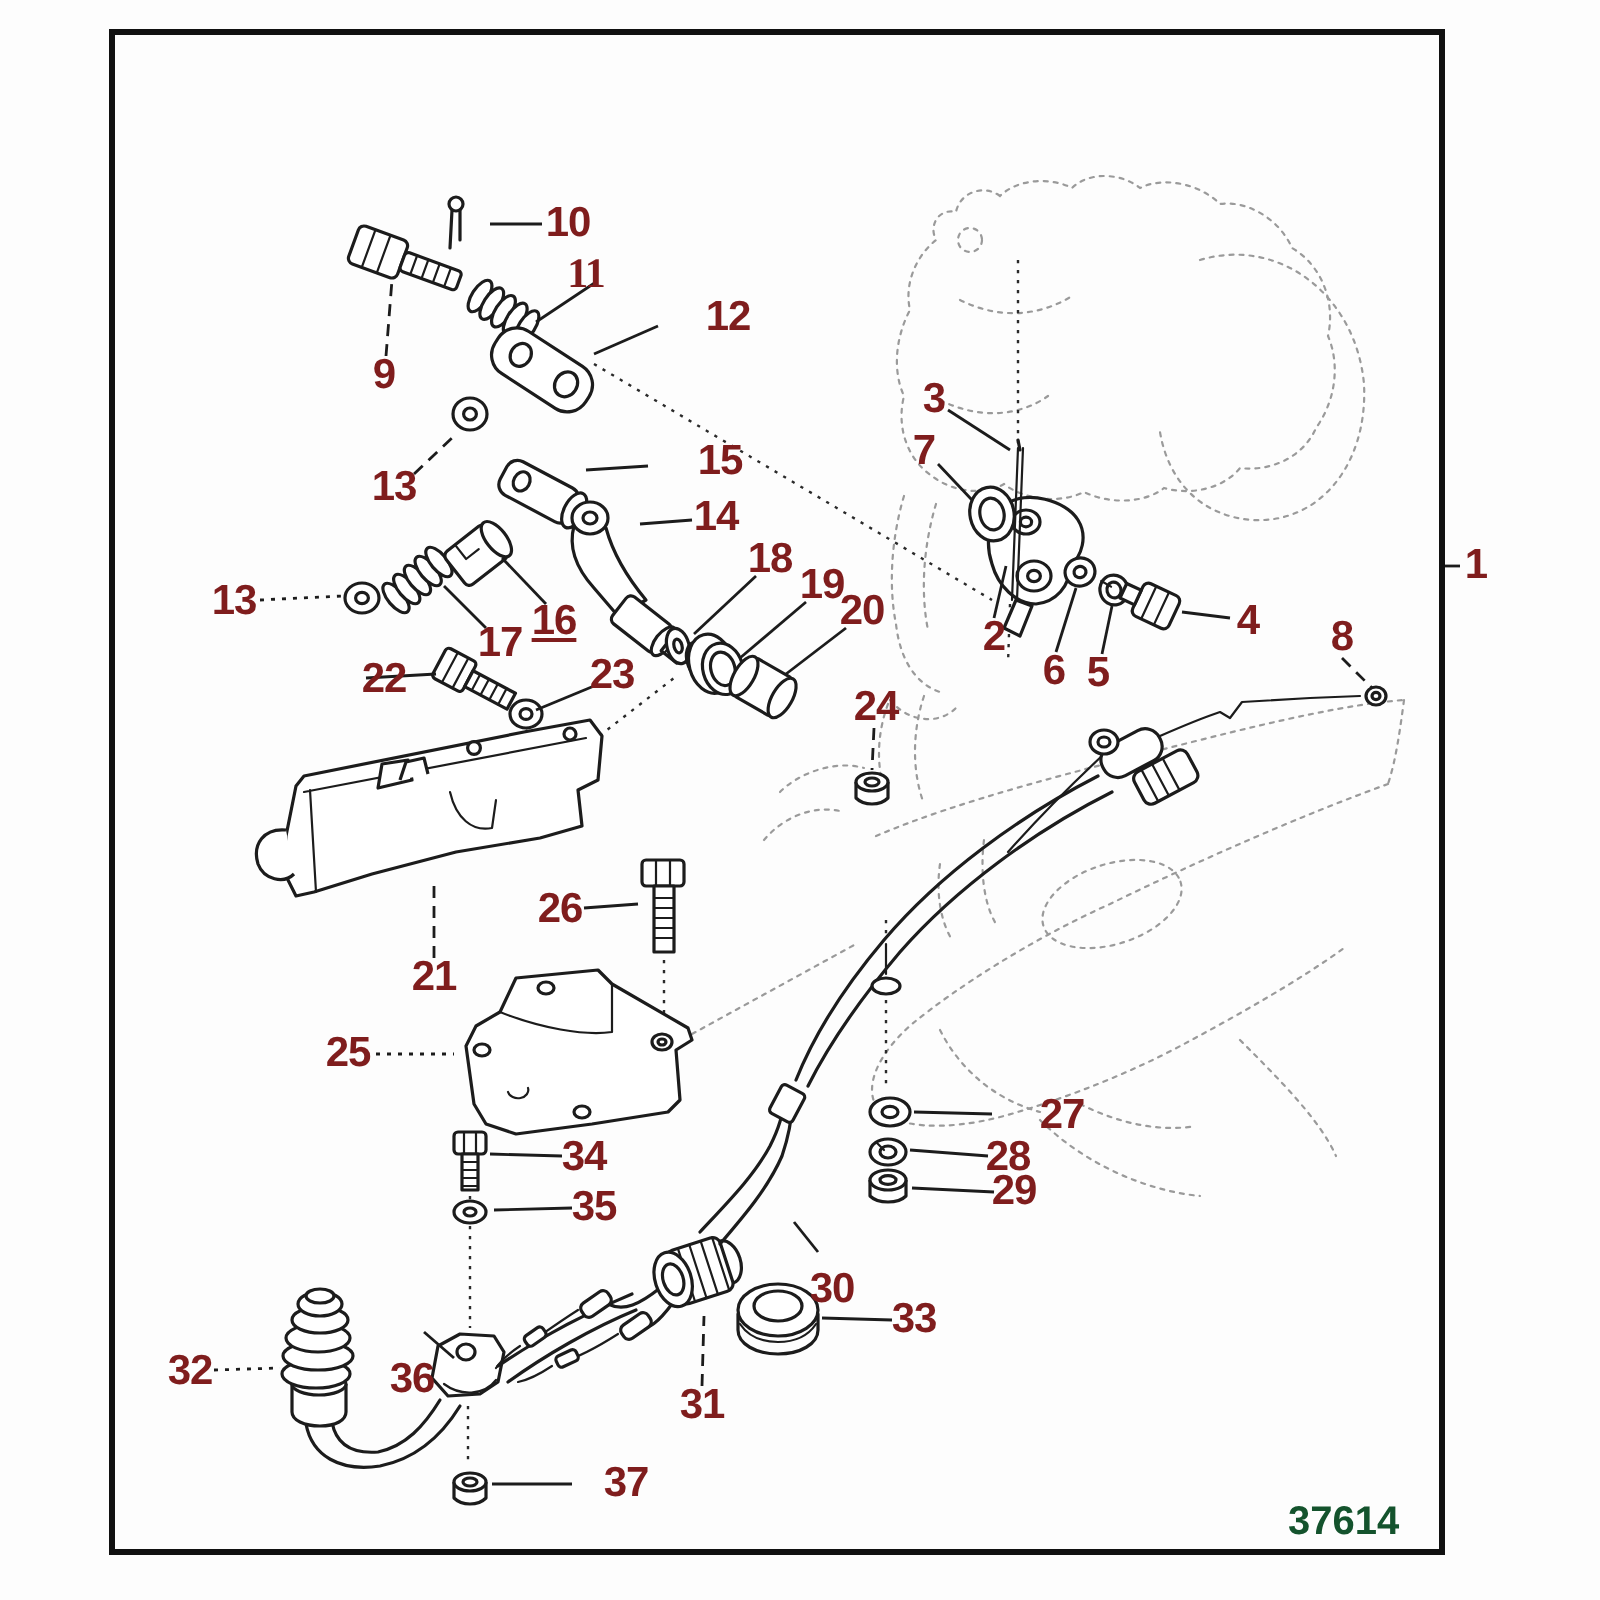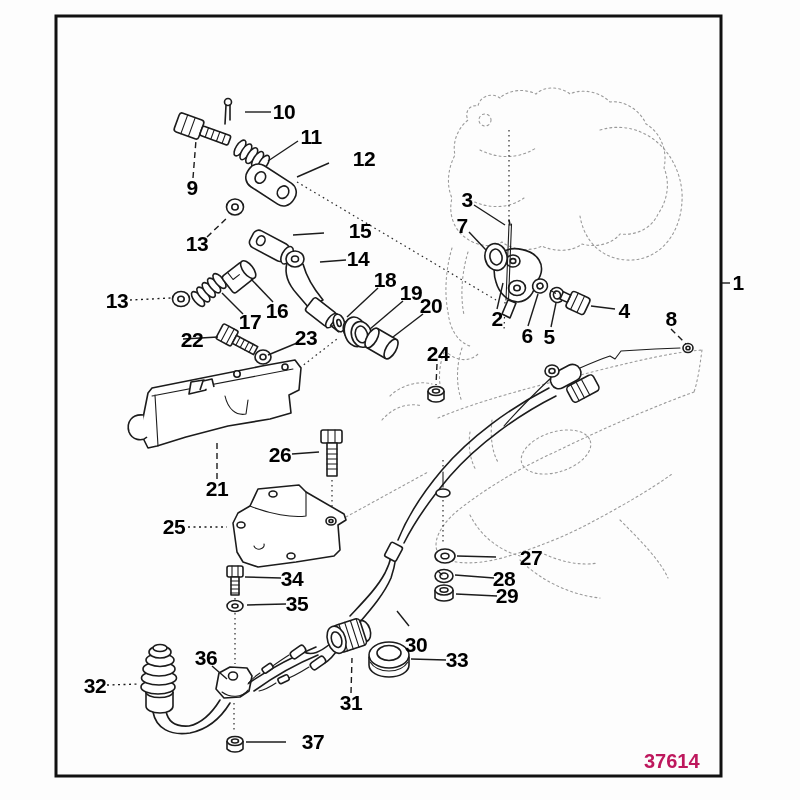--- a/index.html
+++ b/index.html
@@ -5,23 +5,23 @@
   html,body{margin:0;padding:0;background:#ffffff;}
   #stage{position:relative;width:800px;height:800px;background:#fdfdfd;overflow:hidden;
          font-family:"Liberation Sans",sans-serif;}
   #diagram-svg{position:absolute;left:0;top:0;}
   .ink{stroke:#1c1c1c;fill:none;stroke-width:1.6;stroke-linecap:round;stroke-linejoin:round;}
   .inkf{stroke:#1c1c1c;fill:#ffffff;stroke-width:1.6;stroke-linejoin:round;}
   .thin{stroke-width:1.1;}
   .sketch{stroke:#9a9a9a;fill:none;stroke-width:1.1;stroke-dasharray:2 3;stroke-linecap:round;}
   .dot{stroke:#2a2a2a;fill:none;stroke-width:1.2;stroke-dasharray:1.6 3.4;}
   .callout{position:absolute;transform:translate(-50%,-50%);font-weight:bold;font-size:21px;
-           color:#000000;letter-spacing:-0.5px;white-space:nowrap;}
+           color:#7f1d1d;letter-spacing:-0.5px;white-space:nowrap;}
   #drawing-number{position:absolute;left:644px;top:750px;width:80px;font-weight:bold;
-           font-size:20px;color:#be185d;letter-spacing:0px;}
+           font-size:20px;color:#14532d;letter-spacing:0px;}
 </style>
 </head>
 <body>
 
 <div id="stage">
 
   <svg id="diagram-svg" width="800" height="800" viewBox="0 0 800 800">
 
     <g>
       <path class="sketch" d="M500,98 C492,92 480,96 478,106 C470,104 464,112 468,120 C458,128 452,142 455,155 C448,168 446,185 452,198 C448,214 454,230 466,238 C476,246 492,248 502,242 C512,250 530,252 542,246 C554,252 572,252 582,244 C596,248 612,244 620,234 C636,236 652,228 658,214 C668,200 670,182 664,168 C668,150 660,132 646,124 C640,110 624,100 610,102 C600,92 582,88 570,94 C560,86 544,86 536,94 C524,88 508,90 500,98 Z"></path>
@@ -392,44 +392,44 @@
       <div class="callout" style="left: 738px; top: 283px;">1</div>
       <div class="callout" style="left: 497px; top: 319px;">2</div>
       <div class="callout" style="left: 467px; top: 200px;">3</div>
       <div class="callout" style="left: 624px; top: 311px;">4</div>
       <div class="callout" style="left: 549px; top: 337px;">5</div>
       <div class="callout" style="left: 527px; top: 336px;">6</div>
       <div class="callout" style="left: 462px; top: 226px;">7</div>
       <div class="callout" style="left: 671px; top: 319px;">8</div>
       <div class="callout" style="left: 192px; top: 188px;">9</div>
       <div class="callout" style="left: 284px; top: 112px;">10</div>
-      <div class="callout" style="left: 311px; top: 137px;">11</div>
+      <div class="callout" style="left: 293px; top: 137px; font-family: Liberation Serif, serif;">11</div>
       <div class="callout" style="left: 340px; top: 159px; margin-left: 24px;">12</div>
       <div class="callout" style="left: 197px; top: 244px;">13</div>
       <div class="callout" style="left: 117px; top: 301px;">13</div>
       <div class="callout" style="left: 358px; top: 259px;">14</div>
       <div class="callout" style="left: 336px; top: 231px; margin-left: 24px;">15</div>
-      <div class="callout" style="left: 277px; top: 311px;">16</div>
+      <div class="callout" style="left: 277px; top: 311px; text-decoration: underline;">16</div>
       <div class="callout" style="left: 250px; top: 322px;">17</div>
       <div class="callout" style="left: 385px; top: 280px;">18</div>
       <div class="callout" style="left: 411px; top: 293px;">19</div>
       <div class="callout" style="left: 431px; top: 306px;">20</div>
       <div class="callout" style="left: 217px; top: 489px;">21</div>
       <div class="callout" style="left: 170px; top: 340px; margin-left: 22px;">22</div>
       <div class="callout" style="left: 306px; top: 338px;">23</div>
       <div class="callout" style="left: 438px; top: 354px;">24</div>
       <div class="callout" style="left: 174px; top: 527px;">25</div>
       <div class="callout" style="left: 280px; top: 455px;">26</div>
       <div class="callout" style="left: 506px; top: 558px; margin-left: 25px;">27</div>
       <div class="callout" style="left: 504px; top: 579px;">28</div>
       <div class="callout" style="left: 507px; top: 596px;">29</div>
       <div class="callout" style="left: 416px; top: 633px; margin-top: 12px;">30</div>
       <div class="callout" style="left: 351px; top: 703px;">31</div>
       <div class="callout" style="left: 95px; top: 686px;">32</div>
       <div class="callout" style="left: 457px; top: 660px;">33</div>
       <div class="callout" style="left: 292px; top: 579px;">34</div>
       <div class="callout" style="left: 297px; top: 604px;">35</div>
-      <div class="callout" style="left: 206px; top: 658px;">36</div>
+      <div class="callout" style="left: 206px; top: 690px;">36</div>
       <div class="callout" style="left: 297px; top: 742px; margin-left: 16px;">37</div>
     </div>
 
   <div id="drawing-number">37614</div>
 </div>
 
 </body></html>

